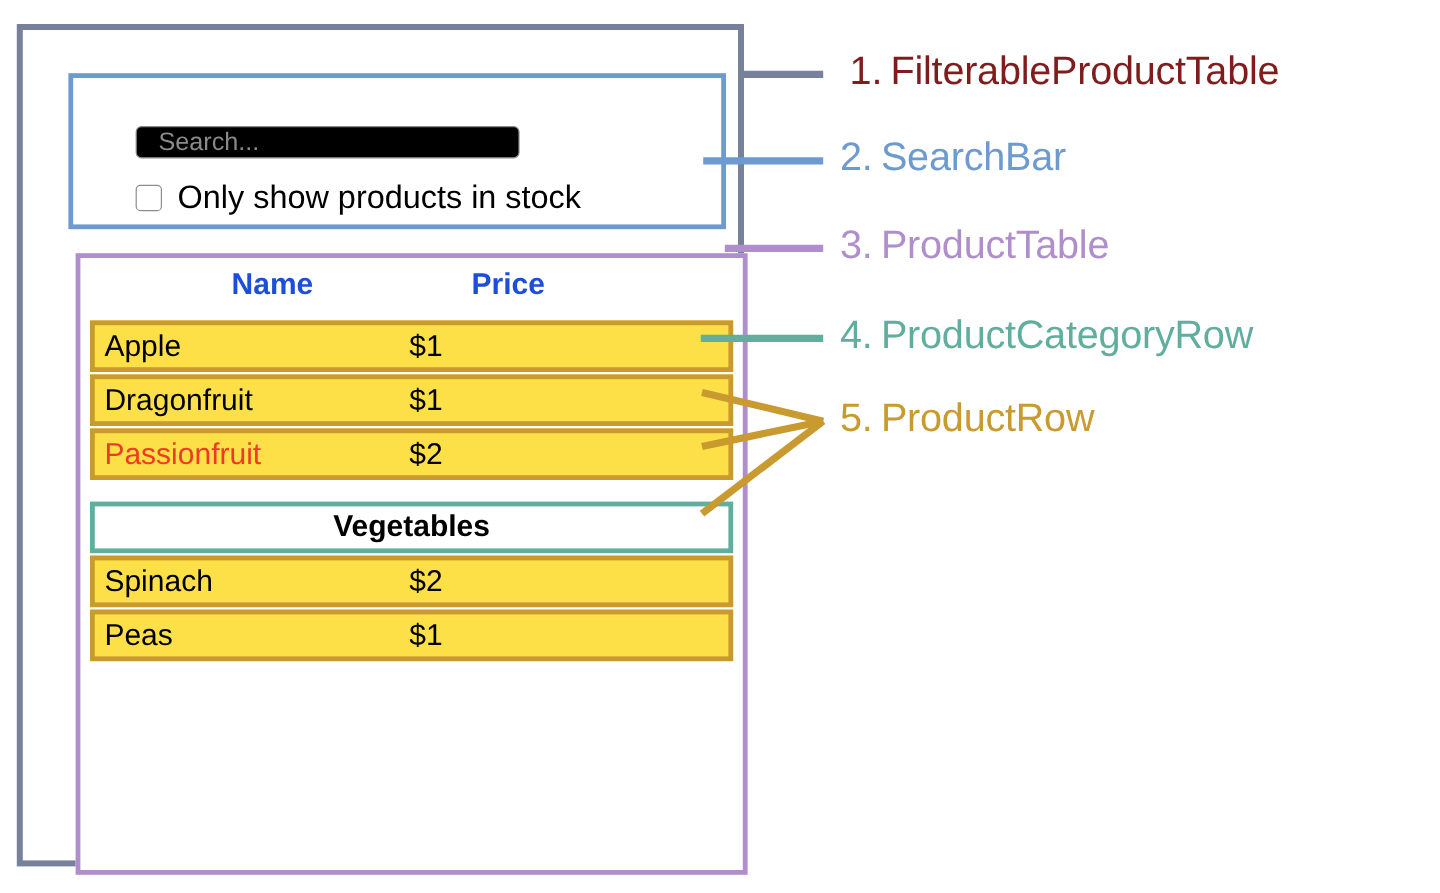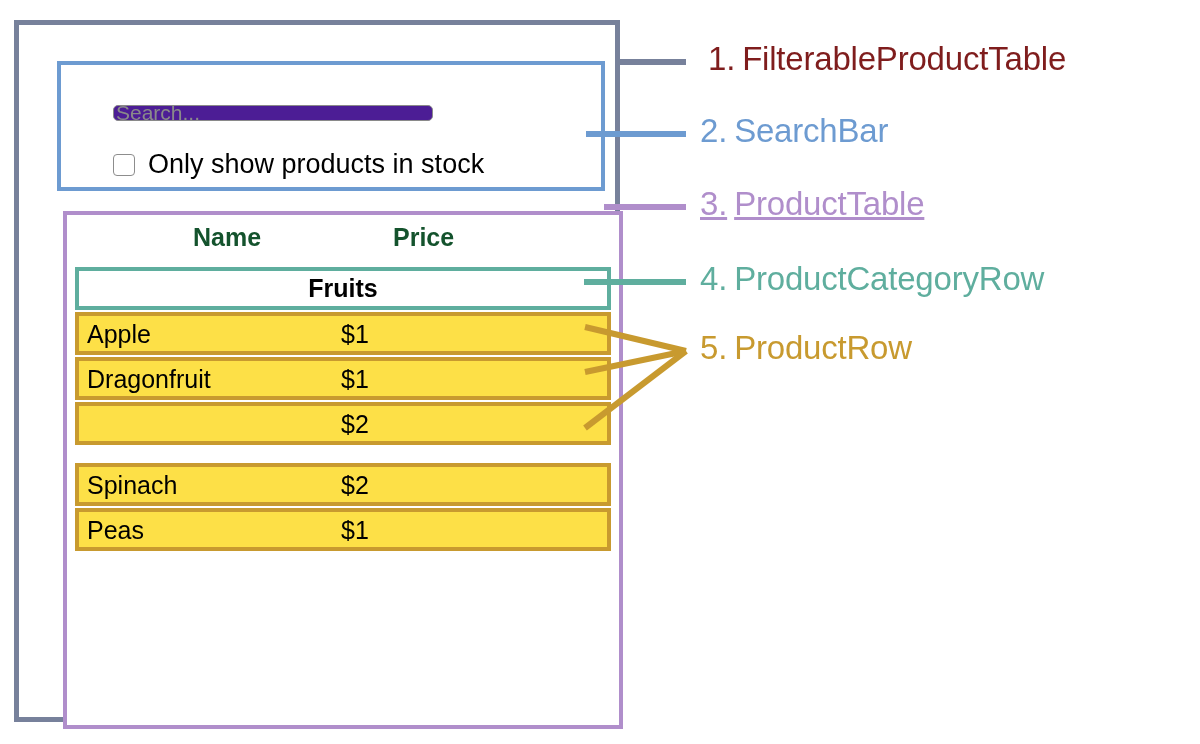--- a/index.html
+++ b/index.html
@@ -40,30 +40,30 @@
     width: 548px;
     height: 130px;
     border: 4px solid var(--c-searchbar);
   }
 
   #search-input {
     position: absolute;
     left: 52px;
     top: 40px;
     width: 320px;
-    height: 16px;
+    height: 27px;
     box-sizing: border-box;
     border: 1.5px solid #8a8a8a;
     border-radius: 5px;
-    background: #4c1d95;
+    background: #000000;
     color: #8a8a8a;
     font-size: 21px;
     font-family: "Liberation Sans", sans-serif;
     line-height: 30px;
-    padding: 0 2px;
+    padding: 0 18px;
     outline: none;
   }
   #search-input::placeholder { color: #8a8a8a; opacity: 1; }
 
   .checkbox-row {
     position: absolute;
     left: 52px;
     top: 84px;
     display: flex;
     align-items: center;
@@ -97,21 +97,21 @@
     position: absolute;
     left: 0;
     top: 8px;
     width: 100%;
     height: 36px;
   }
   .th {
     position: absolute;
     font-size: 25px;
     font-weight: bold;
-    color: #14532d;
+    color: #1d4ed8;
     font-family: "Liberation Sans", sans-serif;
   }
   .th-name  { left: 126px; }
   .th-price { left: 326px; }
 
   .rows {
     position: absolute;
     left: 8px;
     top: 52px;
     width: 536px;
@@ -200,35 +200,36 @@
     </div>
 
     <div class="box" id="product-table">
 
       <div class="table-head">
         <span class="th th-name">Name</span>
         <span class="th th-price">Price</span>
       </div>
 
       <div class="rows" id="rows-container">
-          <div class="category-row">
-            <span class="label">Fruits</span>
-          </div>
           <div class="product-row">
             <span class="pname">Apple</span>
             <span class="pprice">$1</span>
           </div>
           <div class="product-row">
             <span class="pname">Dragonfruit</span>
             <span class="pprice">$1</span>
           </div>
           <div class="product-row out-of-stock">
+            <span class="pname">Passionfruit</span>
             <span class="pprice">$2</span>
           </div>
           <div class="group-gap"></div>
+          <div class="category-row">
+            <span class="label">Vegetables</span>
+          </div>
           <div class="product-row">
             <span class="pname">Spinach</span>
             <span class="pprice">$2</span>
           </div>
           <div class="product-row">
             <span class="pname">Peas</span>
             <span class="pprice">$1</span>
           </div>
         </div>
     </div>
@@ -241,17 +242,17 @@
     <line x1="584" y1="282" x2="686" y2="282" stroke="#5fae9e" stroke-width="6"></line>
 
     <line x1="585" y1="327" x2="686" y2="351" stroke="#c89a2f" stroke-width="6"></line>
     <line x1="585" y1="372" x2="686" y2="351" stroke="#c89a2f" stroke-width="6"></line>
     <line x1="585" y1="428" x2="686" y2="351" stroke="#c89a2f" stroke-width="6"></line>
   </svg>
 
   <div id="labels">
       <div class="ann-label" style="left: 708px; top: 40px; color: #7f1d1d;"><span class="num">1.</span><span>FilterableProductTable</span></div>
       <div class="ann-label" style="left: 700px; top: 112px; color: rgb(109, 155, 209);"><span class="num">2.</span><span>SearchBar</span></div>
-      <div class="ann-label" style="left: 700px; top: 185px; color: rgb(176, 142, 203); text-decoration: underline;"><span class="num">3.</span><span>ProductTable</span></div>
+      <div class="ann-label" style="left: 700px; top: 185px; color: rgb(176, 142, 203);"><span class="num">3.</span><span>ProductTable</span></div>
       <div class="ann-label" style="left: 700px; top: 260px; color: rgb(95, 174, 158);"><span class="num">4.</span><span>ProductCategoryRow</span></div>
       <div class="ann-label" style="left: 700px; top: 329px; color: rgb(200, 154, 47);"><span class="num">5.</span><span>ProductRow</span></div>
     </div>
 </div>
 
 </body></html>

